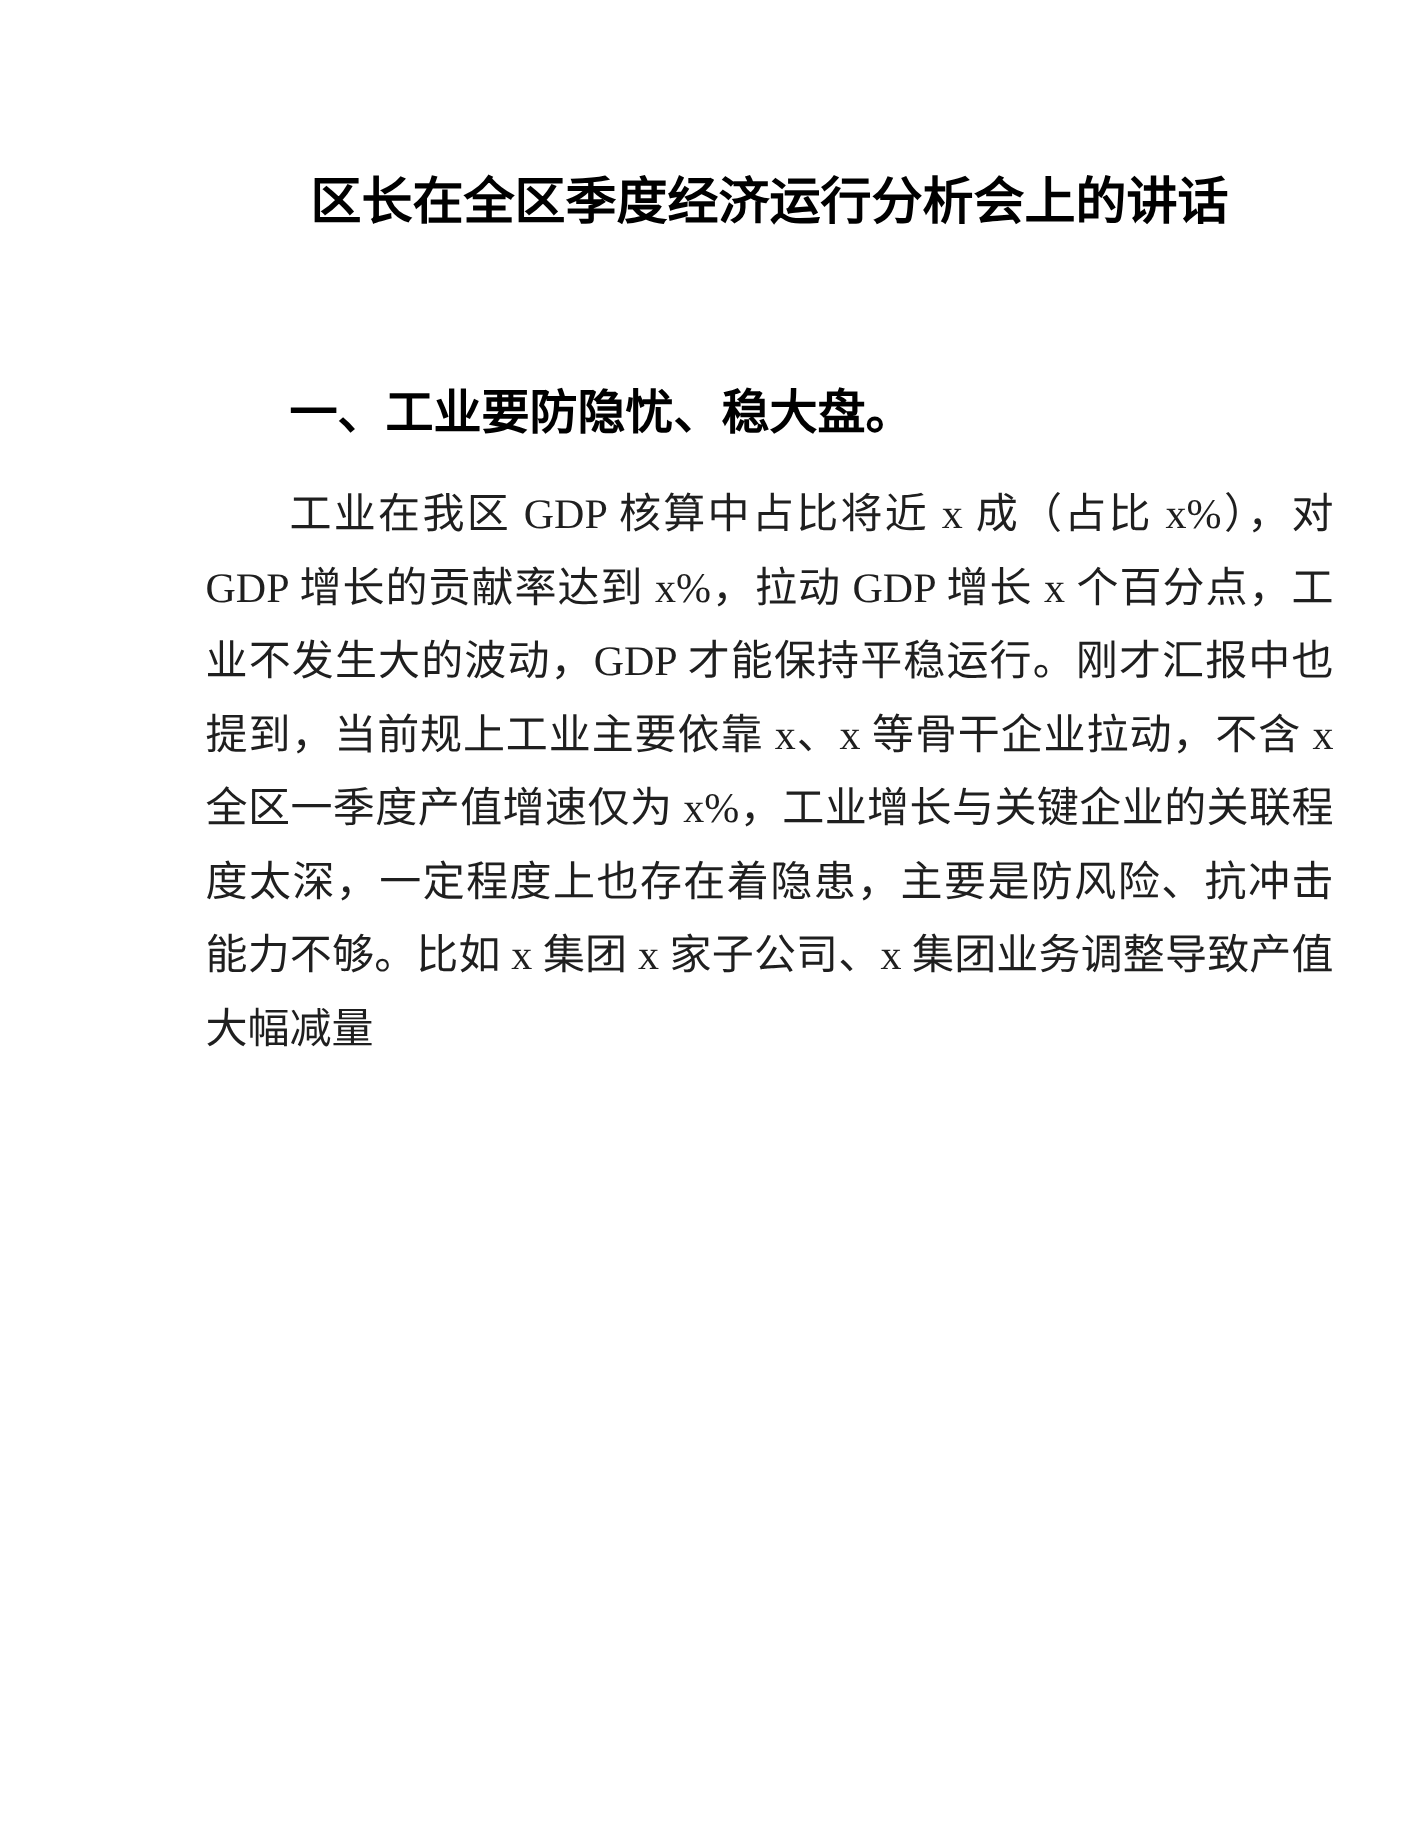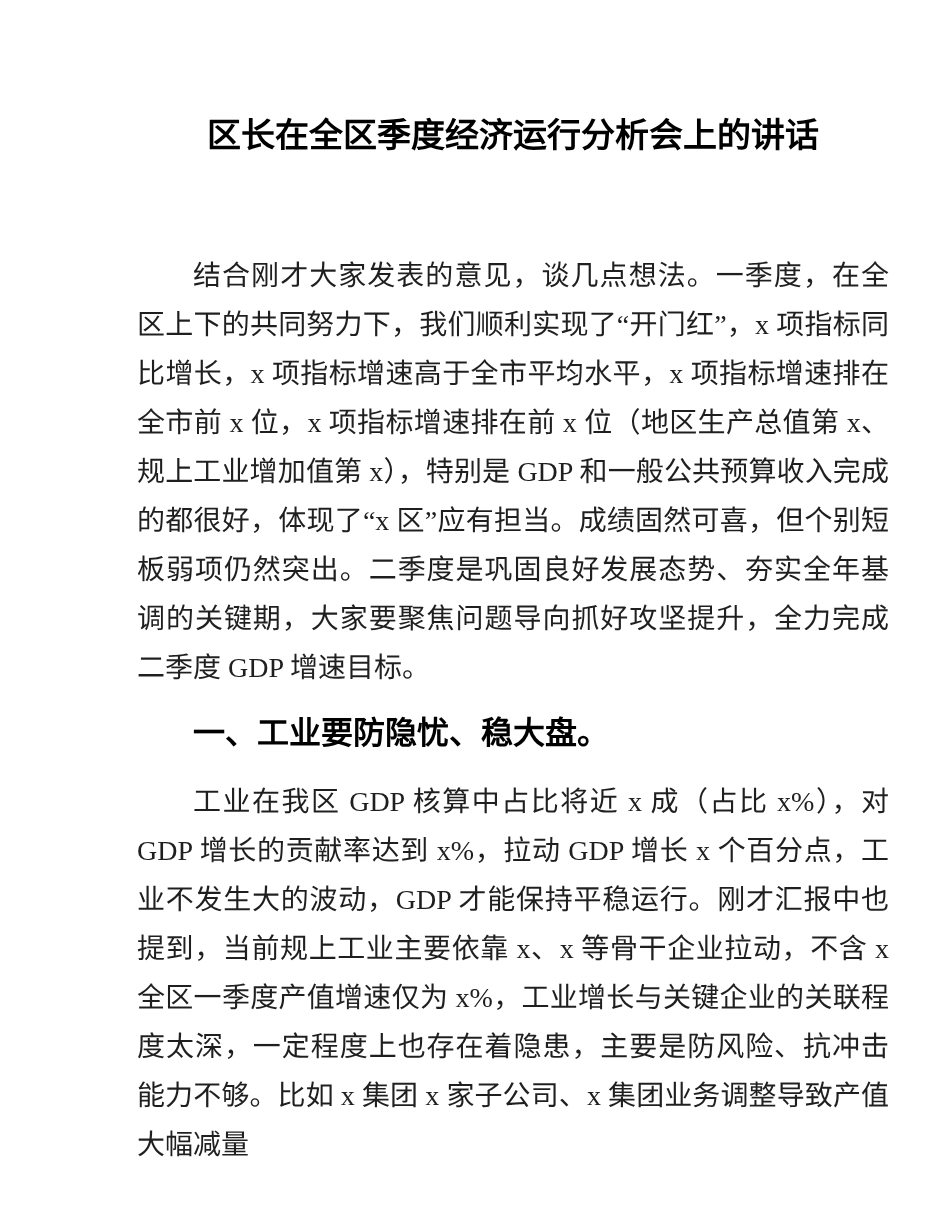--- a/index.html
+++ b/index.html
@@ -50,18 +50,17 @@
     text-indent: 56px;
     text-align: left;
   }
 </style>
 </head>
 <body>
 
 <div class="page">
   <h1 class="doc-title">区长在全区季度经济运行分析会上的讲话</h1>
 
-  <p class="doc-para">结合刚才大家发表的意见，谈几点想法。一季度，在全区上下的共同努力下，我们顺利实现了“开门红”，x 项指标同比增长，x 项指标增速高于全市平均水平，x 项指标增速排在全市前 x 位，x 项指标增速排在前 x 位（地区生产总值第 x、规上工业增加值第 x），特别是 GDP 和一般公共预算收入完成的都很好，体现了“x 区”应有担当。成绩固然可喜，但个别短板弱项仍然突出。二季度是巩固良好发展态势、夯实全年基调的关键期，大家要聚焦问题导向抓好攻坚提升，全力完成二季度 GDP 增速目标。</p>
 
   <h2 class="doc-heading">一、工业要防隐忧、稳大盘。</h2>
 
   <p class="doc-para">工业在我区 GDP 核算中占比将近 x 成（占比 x%），对 GDP 增长的贡献率达到 x%，拉动 GDP 增长 x 个百分点，工业不发生大的波动，GDP 才能保持平稳运行。刚才汇报中也提到，当前规上工业主要依靠 x、x 等骨干企业拉动，不含 x 全区一季度产值增速仅为 x%，工业增长与关键企业的关联程度太深，一定程度上也存在着隐患，主要是防风险、抗冲击能力不够。比如 x 集团 x 家子公司、x 集团业务调整导致产值大幅减量</p>
 </div>
 
 </body></html>

